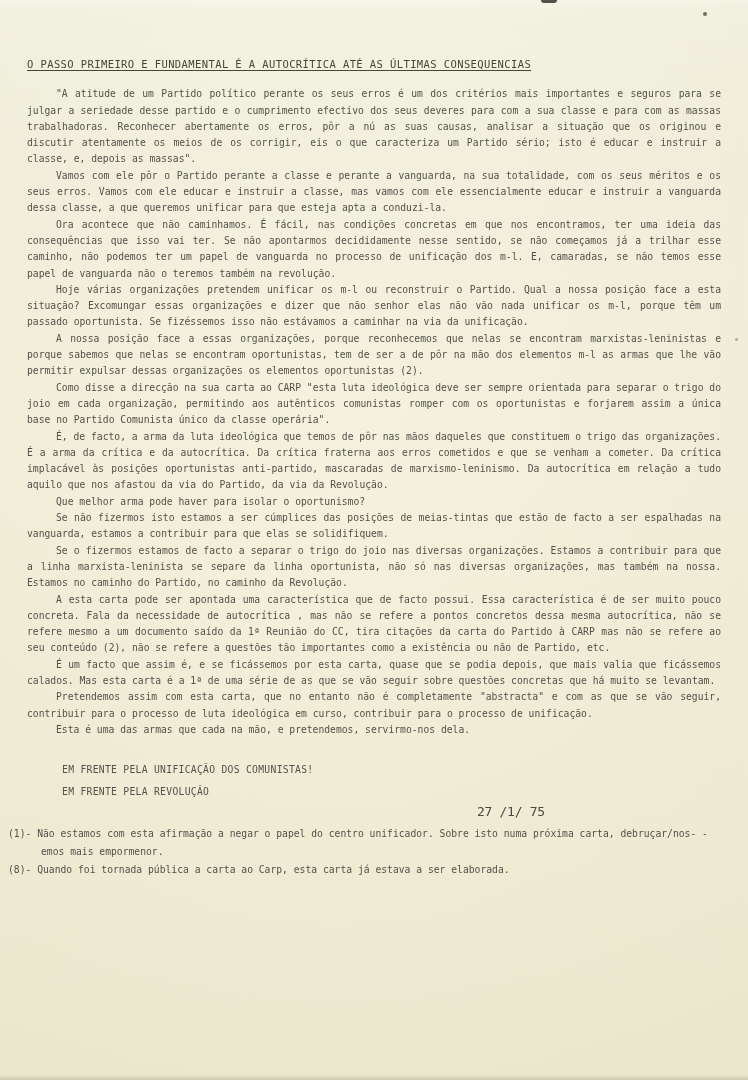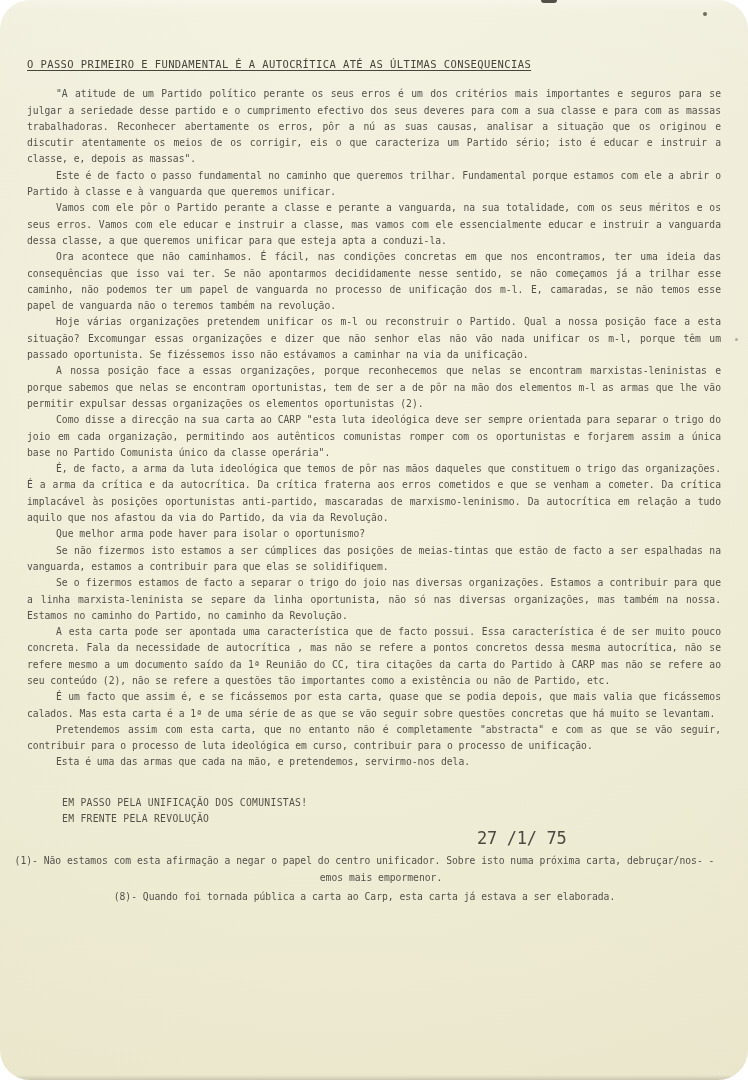--- a/index.html
+++ b/index.html
@@ -10,21 +10,20 @@
     overflow: hidden;
     font-family: "DejaVu Sans Mono", "Liberation Mono", monospace;
   }
   .page {
     position: relative;
     width: 748px;
     height: 1080px;
     background:
       linear-gradient(180deg, #fbf9ec 0%, #f6f4e3 1%, #f4f2df 14%, #f3f0da 55%, #f1eed6 85%, #efecd2 100%);
     overflow: hidden;
-    border-radius: 30px;
   }
   .page::after { 
     content: "";
     position: absolute;
     left: 0; right: 0; bottom: 0;
     height: 5px;
     background: linear-gradient(180deg, rgba(0,0,0,0) 0%, rgba(60,55,40,0.18) 100%);
     pointer-events: none;
   }
   .vignette {
@@ -63,73 +62,72 @@
     text-indent: 29px;
     text-align: justify;
     text-align-last: left;
   }
   .slogans .slogan {
     margin: 0 0 0 35px;
     letter-spacing: 0.3px;
     color: #54514a;
   }
   .slogans .slogan.first { margin-top: 24px; }
-  .slogans .slogan.second { }
+  .slogans .slogan.second { margin-top: 6px; }
   .date-line {
     margin-top: 3px;
     padding-left: 450px;
-    font-size: 17px;
+    font-size: 13px;
     letter-spacing: -0.3px;
     color: #4c4942;
   }
   .footnotes {
     margin-top: 5px;
     margin-left: -19px; 
     width: 713px;
   }
   .footnotes .footnote {
     margin: 0 0 1px 0;
     padding-left: 33px;
     text-indent: -33px;
     line-height: 17.5px;
-    text-align: center;
+    text-align: left;
   }
 </style>
 </head>
 <body>
 
 <div class="page">
   <div class="vignette"></div>
   <div class="speck s1"></div>
   <div class="speck s2"></div>
   <div class="speck s3"></div>
 
   <div class="content">
     <h1 class="doc-title">O PASSO PRIMEIRO E FUNDAMENTAL É A AUTOCRÍTICA ATÉ AS ÚLTIMAS CONSEQUENCIAS</h1>
 
     <div class="body-text">
       <p>"A atitude de um Partido político perante os seus erros é um dos critérios mais importantes e seguros para se julgar a seriedade desse partido e o cumprimento efectivo dos seus deveres para com a sua classe e para com as massas trabalhadoras. Reconhecer abertamente os erros, pôr a nú as suas causas, analisar a situação que os originou e discutir atentamente os meios de os corrigir, eis o que caracteriza um Partido sério; isto é educar e instruir a classe, e, depois as massas".</p>
-      <p>Este é de facto o passo fundamental no caminho que queremos trilhar. Fundamental porque estamos com ele a abrir o Partido à classe e à vanguarda que queremos unificar.</p>
       <p>Vamos com ele pôr o Partido perante a classe e perante a vanguarda, na sua totalidade, com os seus méritos e os seus erros. Vamos com ele educar e instruir a classe, mas vamos com ele essencialmente educar e instruir a vanguarda dessa classe, a que queremos unificar para que esteja apta a conduzi-la.</p>
       <p>Ora acontece que não caminhamos. É fácil, nas condições concretas em que nos encontramos, ter uma ideia das consequências que isso vai ter. Se não apontarmos decididamente nesse sentido, se não começamos já a trilhar esse caminho, não podemos ter um papel de vanguarda no processo de unificação dos m-l. E, camaradas, se não temos esse papel de vanguarda não o teremos também na revolução.</p>
       <p>Hoje várias organizações pretendem unificar os m-l ou reconstruir o Partido. Qual a nossa posição face a esta situação? Excomungar essas organizações e dizer que não senhor elas não vão nada unificar os m-l, porque têm um passado oportunista. Se fizéssemos isso não estávamos a caminhar na via da unificação.</p>
       <p>A nossa posição face a essas organizações, porque reconhecemos que nelas se encontram marxistas-leninistas e porque sabemos que nelas se encontram oportunistas, tem de ser a de pôr na mão dos elementos m-l as armas que lhe vão permitir expulsar dessas organizações os elementos oportunistas (2).</p>
       <p>Como disse a direcção na sua carta ao CARP "esta luta ideológica deve ser sempre orientada para separar o trigo do joio em cada organização, permitindo aos autênticos comunistas romper com os oportunistas e forjarem assim a única base no Partido Comunista único da classe operária".</p>
       <p>É, de facto, a arma da luta ideológica que temos de pôr nas mãos daqueles que constituem o trigo das organizações. É a arma da crítica e da autocrítica. Da crítica fraterna aos erros cometidos e que se venham a cometer. Da crítica implacável às posições oportunistas anti-partido, mascaradas de marxismo-leninismo. Da autocrítica em relação a tudo aquilo que nos afastou da via do Partido, da via da Revolução.</p>
       <p>Que melhor arma pode haver para isolar o oportunismo?</p>
       <p>Se não fizermos isto estamos a ser cúmplices das posições de meias-tintas que estão de facto a ser espalhadas na vanguarda, estamos a contribuir para que elas se solidifiquem.</p>
       <p>Se o fizermos estamos de facto a separar o trigo do joio nas diversas organizações. Estamos a contribuir para que a linha marxista-leninista se separe da linha oportunista, não só nas diversas organizações, mas também na nossa. Estamos no caminho do Partido, no caminho da Revolução.</p>
       <p>A esta carta pode ser apontada uma característica que de facto possui. Essa característica é de ser muito pouco concreta. Fala da necessidade de autocrítica , mas não se refere a pontos concretos dessa mesma autocrítica, não se refere mesmo a um documento saído da 1ª Reunião do CC, tira citações da carta do Partido à CARP mas não se refere ao seu conteúdo (2), não se refere a questões tão importantes como a existência ou não de Partido, etc.</p>
       <p>É um facto que assim é, e se ficássemos por esta carta, quase que se podia depois, que mais valia que ficássemos calados. Mas esta carta é a 1ª de uma série de as que se vão seguir sobre questões concretas que há muito se levantam.</p>
       <p>Pretendemos assim com esta carta, que no entanto não é completamente "abstracta" e com as que se vão seguir, contribuir para o processo de luta ideológica em curso, contribuir para o processo de unificação.</p>
       <p>Esta é uma das armas que cada na mão, e pretendemos, servirmo-nos dela.</p>
     </div>
 
     <div class="slogans">
-      <div class="slogan first">EM PASSO PELA UNIFICAÇÃO DOS COMUNISTAS!</div>
+      <div class="slogan first">EM FRENTE PELA UNIFICAÇÃO DOS COMUNISTAS!</div>
       <div class="slogan second">EM FRENTE PELA REVOLUÇÃO</div>
     </div>
 
     <div class="date-line">27 /1/ 75</div>
 
     <div class="footnotes">
       <p class="footnote">(1)- Não estamos com esta afirmação a negar o papel do centro unificador. Sobre isto numa próxima carta, debruçar/nos- -emos mais empormenor.</p>
       <p class="footnote">(8)- Quando foi tornada pública a carta ao Carp, esta carta já estava a ser elaborada.</p>
     </div>
   </div>

